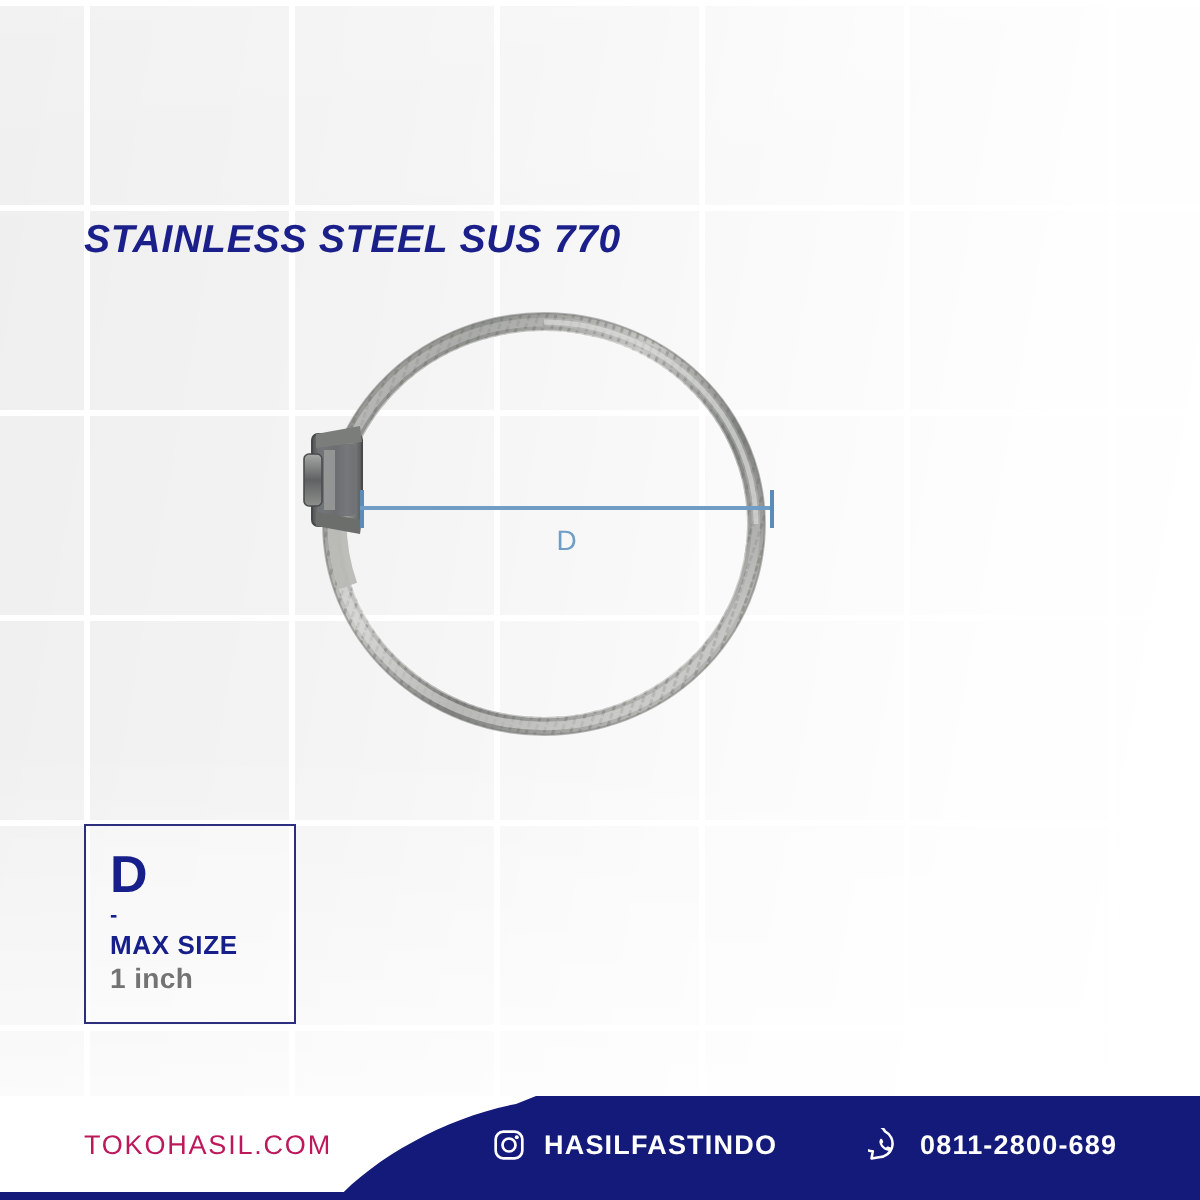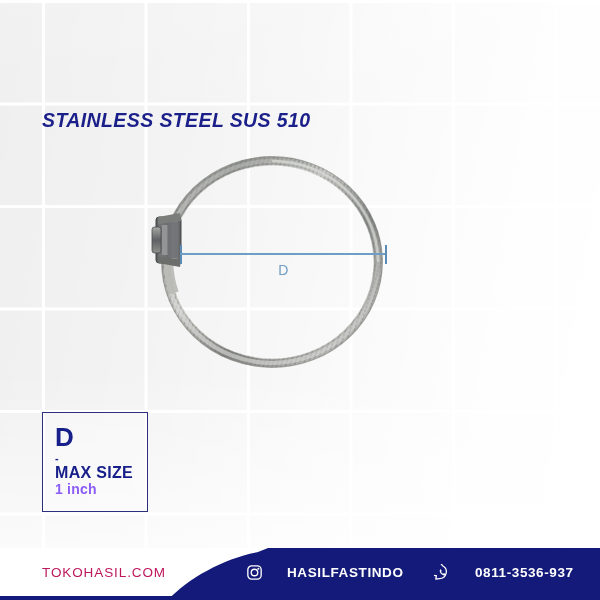--- a/index.html
+++ b/index.html
@@ -62,50 +62,50 @@
 
   
   .spec-box{
     position:absolute;left:42px;top:412px;width:106px;height:100px;
     border:1.3px solid #2b2f7e;box-sizing:border-box;
     background:rgba(255,255,255,0.30);
     padding:10px 0 0 12px;
   }
   .spec-d{color:#17208a;font-size:26px;font-weight:bold;line-height:28px;letter-spacing:0.5px;}
   .spec-dash{color:#17208a;font-size:11px;font-weight:bold;line-height:11px;margin-top:2px;}
-  .spec-max{color:#17208a;font-size:16px;font-weight:bold;line-height:15px;letter-spacing:0.3px;margin-top:1px;}
-  .spec-val{color:#8b5cf6;font-size:14px;font-weight:bold;line-height:17px;letter-spacing:0.2px;margin-top:1px;}
+  .spec-max{color:#17208a;font-size:13px;font-weight:bold;line-height:15px;letter-spacing:0.3px;margin-top:1px;}
+  .spec-val{color:#737373;font-size:14px;font-weight:bold;line-height:17px;letter-spacing:0.2px;margin-top:1px;}
 
   
   .footer{position:absolute;left:0;top:548px;width:600px;height:52px;background:#ffffff;overflow:hidden;}
   .footer-shape{position:absolute;left:0;top:0;width:600px;height:52px;}
   .footer-site{
     position:absolute;left:42px;top:565px;
     color:#be185d;font-size:13.5px;letter-spacing:0.9px;white-space:nowrap;
   }
   .footer-item{
-    position:absolute;display:flex;align-items:center;gap:24px;
+    position:absolute;display:flex;align-items:center;gap:9px;
     color:#ffffff;font-size:13.5px;font-weight:bold;letter-spacing:0.6px;white-space:nowrap;
   }
   .footer-item.ig{left:246px;top:564px;}
   .footer-item.wa{left:434px;top:564px;}
   .fi-icon{width:17px;height:17px;display:block;flex:0 0 auto;}
   .footer-strip{position:absolute;left:0;top:596px;width:600px;height:4px;}
 </style>
 </head>
 <body>
 
 <div id="stage">
 
   <div class="grid-bg"></div>
   <div class="grid-fade"></div>
   <div class="grid-fade2"></div>
 
   <div class="headline">
-    <div>STAINLESS STEEL SUS 510</div>
+    <div>STAINLESS STEEL SUS 770</div>
   </div>
 
   <div class="product">
     <svg width="240" height="225" viewBox="0 0 240 225" xmlns="http://www.w3.org/2000/svg">
       <defs>
         <linearGradient id="bandGrad" x1="0%" y1="0%" x2="100%" y2="100%">
           <stop offset="0%" stop-color="#bdbdb9"></stop>
           <stop offset="18%" stop-color="#8e908c"></stop>
           <stop offset="40%" stop-color="#c9cac6"></stop>
           <stop offset="62%" stop-color="#7e807d"></stop>
@@ -193,18 +193,18 @@
   </div>
 
   <div class="footer-item wa">
     <svg class="fi-icon" viewBox="0 0 24 24">
       <path d="M12 2.4 A 9.6 9.6 0 1 0 3.4 16.5 L 2.5 21.5 L 7.7 20.6 A 9.6 9.6 0 0 0 12 2.4 Z" fill="none" stroke="#ffffff" stroke-width="1.8" stroke-linejoin="round"></path>
       <path d="M8.9 7.6 c 0.5 -0.2 0.9 -0.1 1.1 0.4 l 0.7 1.6 c 0.2 0.4 0 0.7 -0.3 1
                l -0.5 0.5 c 0.6 1.3 1.6 2.2 2.9 2.8 l 0.5 -0.6 c 0.3 -0.3 0.6 -0.4 1 -0.2
                l 1.6 0.7 c 0.5 0.2 0.6 0.6 0.4 1.1 c -0.4 1 -1.4 1.4 -2.4 1.2
                c -2.8 -0.5 -5.3 -3 -5.8 -5.8 c -0.2 -1 0.3 -2.1 0.8 -2.7 Z" fill="#ffffff"></path>
     </svg>
-    <span>0811-3536-937</span>
+    <span>0811-2800-689</span>
   </div>
 
   <div class="footer-strip" style="background:#141a7a;"></div>
 
 </div>
 
 </body></html>

